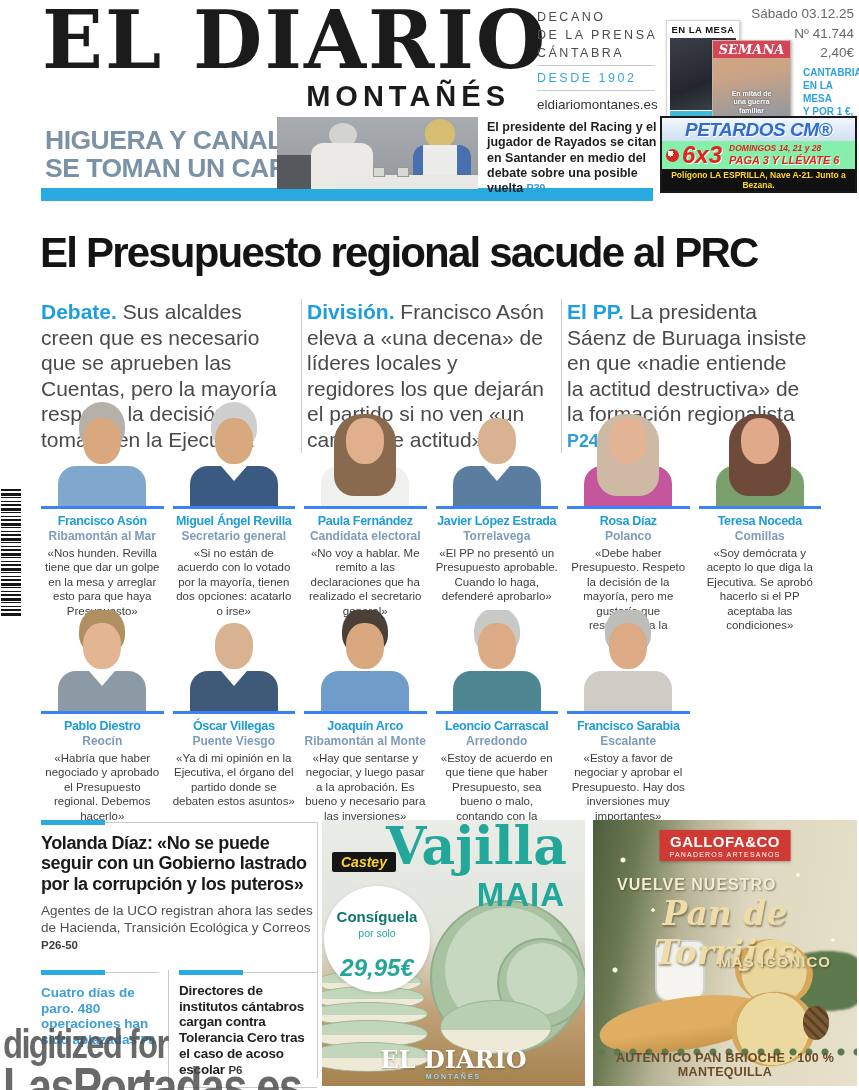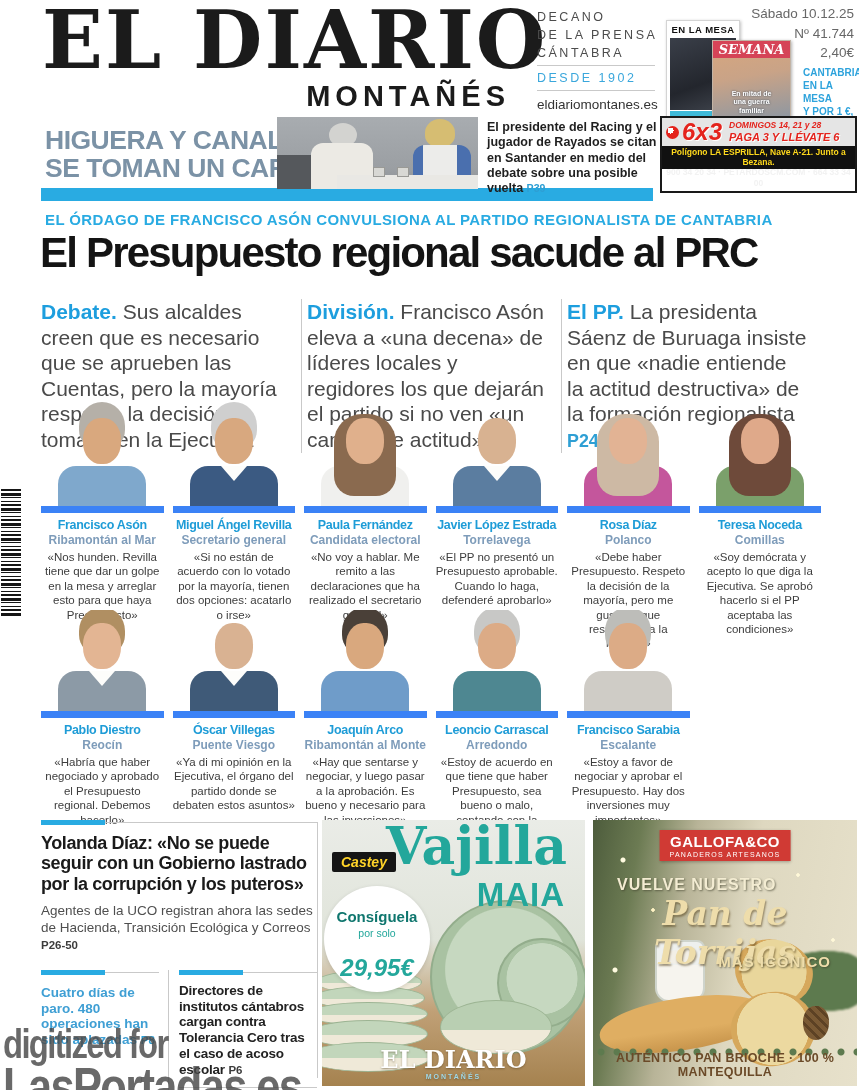--- a/index.html
+++ b/index.html
@@ -55,21 +55,21 @@
     font-size:12.5px;line-height:1.22;color:#1f1f1f;}
   .ref-blue{color:#2e9fd4;font-weight:bold;font-size:.85em;}
   .ref-dark{color:#3c3c3c;font-weight:bold;font-size:.85em;}
 
   
   .petardos{position:absolute;left:660px;top:116px;width:197px;height:77px;border:2px solid #191919;
     box-sizing:border-box;background:#fff;overflow:hidden;}
   .pet-brand{height:23px;line-height:23px;text-align:center;font-weight:bold;font-style:italic;
     font-size:19px;letter-spacing:-.5px;color:#2f6bd0;background:linear-gradient(#f2f7fd,#cfe0f2);
     text-shadow:1px 1px 0 #fff;}
-  .pet-mid{position:relative;height:28px;background:#e5e5e5;display:flex;align-items:center;}
+  .pet-mid{position:relative;height:28px;background:#86efac;display:flex;align-items:center;}
   .pet-mascot{width:13px;height:13px;border-radius:50%;background:radial-gradient(circle at 35% 35%,#fff 0 3px,#e4231c 3px);
     margin-left:4px;flex:0 0 auto;}
   .pet-offer{font-weight:bold;font-style:italic;font-size:24px;color:#e4231c;margin-left:3px;
     text-shadow:1px 1px 0 #fff;}
   .pet-right{margin-left:7px;line-height:1.1;}
   .pet-days{font-weight:bold;font-style:italic;font-size:8.5px;color:#e4231c;}
   .pet-deal{font-weight:bold;font-style:italic;font-size:11px;color:#e4231c;text-shadow:1px 1px 0 #fff;}
   .pet-bottom{height:22px;background:#111;text-align:center;line-height:1.2;padding-top:1px;}
   .pet-addr{font-weight:bold;font-size:8.5px;color:#ffd91c;}
   .pet-phones{font-weight:bold;font-size:8.5px;color:#f2f2f2;}
@@ -95,21 +95,21 @@
   .p-photo .hair{position:absolute;left:50%;transform:translateX(-50%);bottom:56px;
     width:46px;height:48px;border-radius:50% 50% 42% 42%;background:var(--hair);z-index:2;}
   .p-photo .head{position:absolute;left:50%;transform:translateX(-50%);bottom:42px;
     width:38px;height:46px;border-radius:46%;background:var(--skin);z-index:3;}
   .p-photo .torso{position:absolute;left:50%;transform:translateX(-50%);bottom:0;
     width:88px;height:40px;border-radius:18px 18px 0 0;background:var(--shirt);z-index:4;}
   .female .hair{width:62px;height:82px;bottom:10px;border-radius:28px 28px 20px 20px;z-index:5;}
   .female .head{z-index:6;}
   .vneck .torso::before{content:"";position:absolute;left:50%;transform:translateX(-50%);top:0;
     width:0;height:0;border:13px solid transparent;border-top:15px solid #fdfdfb;}
-  .p-caption{border-top:7px solid #3b82f6;padding-top:5px;}
+  .p-caption{border-top:3px solid #3b82f6;padding-top:5px;}
   .p-name{font-weight:bold;font-size:12.5px;letter-spacing:-.3px;color:#1e9cd7;line-height:1.2;}
   .p-role{font-weight:bold;font-size:12px;color:#7e9cba;line-height:1.25;}
   .p-quote{font-size:11.5px;line-height:1.25;color:#3d3d3d;margin-top:2px;}
 
   
   .b-left{position:absolute;left:41px;top:820px;width:276px;}
   .rule{height:5px;margin-bottom:8px;
     background-image:linear-gradient(#29abe2,#29abe2),linear-gradient(#c9c9c9,#c9c9c9);
     background-size:64px 5px,100% 1px;background-position:0 0,0 2px;background-repeat:no-repeat;}
   .yolanda-h{font-weight:bold;font-size:18px;letter-spacing:-.4px;line-height:1.13;color:#1a1a1a;}
@@ -212,21 +212,21 @@
   <div class="logo-main">EL DIARIO</div>
   <div class="logo-sub">MONTAÑÉS</div>
   <div class="decano">DECANO
 DE LA PRENSA
 CÁNTABRA</div>
   <div class="m-rule1"></div>
   <div class="since">DESDE 1902</div>
   <div class="m-rule2"></div>
   <div class="website">eldiariomontanes.es</div>
   <div class="dateblock">
-    <div>Sábado 10.12.25</div>
+    <div>Sábado 03.12.25</div>
     <div>Nº 41.744</div>
     <div>2,40€</div>
   </div>
   <div class="cover-back">
     <div class="cb-title">EN LA MESA</div>
     <div class="cb-photo"></div>
     <div class="cb-strip"></div>
   </div>
   <div class="cover-front">
     <div class="cf-logo">SEMANA</div>
@@ -251,35 +251,35 @@
     <div class="cp-body-l"></div>
     <div class="cp-hair-r"></div>
     <div class="cp-body-r"></div>
     <div class="cp-table"></div>
     <div class="cp-cup1"></div>
     <div class="cp-cup2"></div>
   </div>
   <div class="cafe-summary"><span>El presidente del Racing y el jugador de Rayados se citan en Santander en medio del debate sobre una posible vuelta </span><span class="ref-blue">P39</span></div>
 
   <div class="petardos">
+    <div class="pet-brand">PETARDOS CM®</div>
     <div class="pet-mid">
       <div class="pet-mascot"></div>
       <div class="pet-offer">6x3</div>
       <div class="pet-right">
         <div class="pet-days">DOMINGOS 14, 21 y 28</div>
         <div class="pet-deal">PAGA 3 Y LLÉVATE 6</div>
       </div>
     </div>
     <div class="pet-bottom">
       <div class="pet-addr">Polígono LA ESPRILLA, Nave A-21. Junto a Bezana.</div>
       <div class="pet-phones">900 34 20 34 · PETARDOSCM.COM · 664 33 34 00</div>
     </div>
   </div>
 
-  <div class="kicker">EL ÓRDAGO DE FRANCISCO ASÓN CONVULSIONA AL PARTIDO REGIONALISTA DE CANTABRIA</div>
   <div class="headline">El Presupuesto regional sacude al PRC</div>
   <div class="standfirst">
     <div class="sf-col"><span class="sf-lead">Debate.</span><span> Sus alcaldes creen que es necesario que se aprueben las Cuentas, pero la mayoría respalda la decisión tomada en la Ejecutiva</span></div>
     <div class="sf-col"><span class="sf-lead">División.</span><span> Francisco Asón eleva a «una decena» de líderes locales y regidores los que dejarán el partido si no ven «un cambio de actitud»</span></div>
     <div class="sf-col"><span class="sf-lead">El PP.</span><span> La presidenta Sáenz de Buruaga insiste en que «nadie entiende la actitud destructiva» de la formación regionalista </span><span class="ref-blue">P24</span></div>
   </div>
 
   <div class="people-row row1">
     <div class="p-card">
       <div class="p-photo" style="--hair:#b5b0a8;--skin:#d9a87e;--shirt:#7fa8cc">

